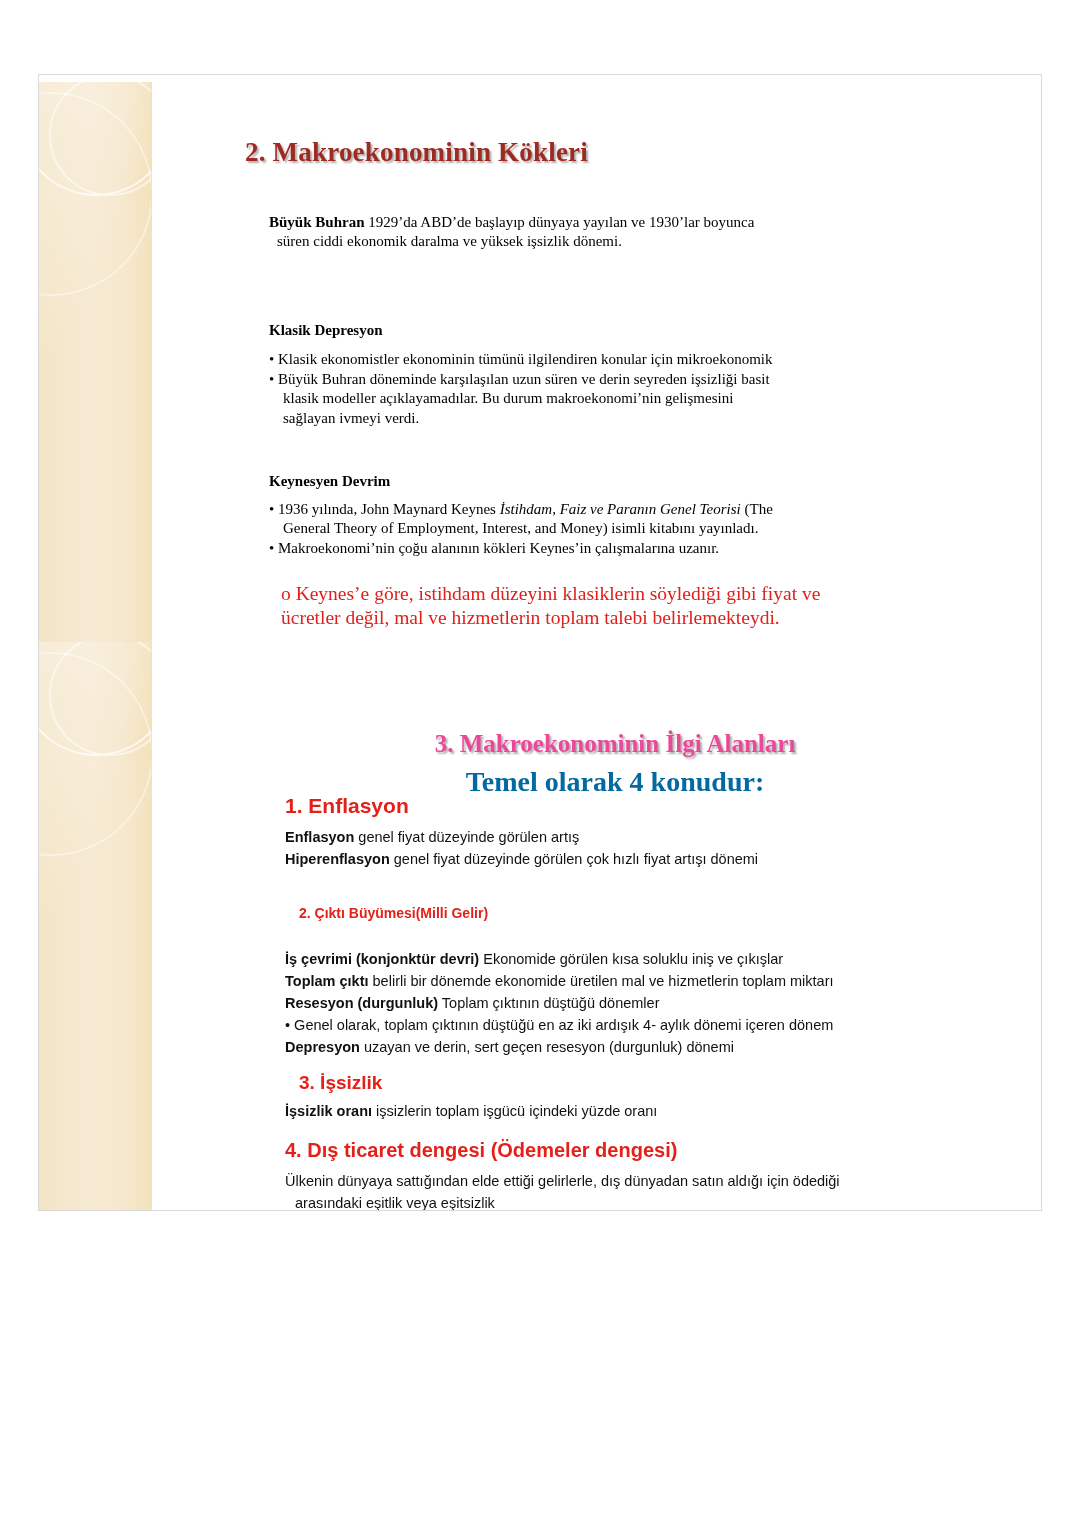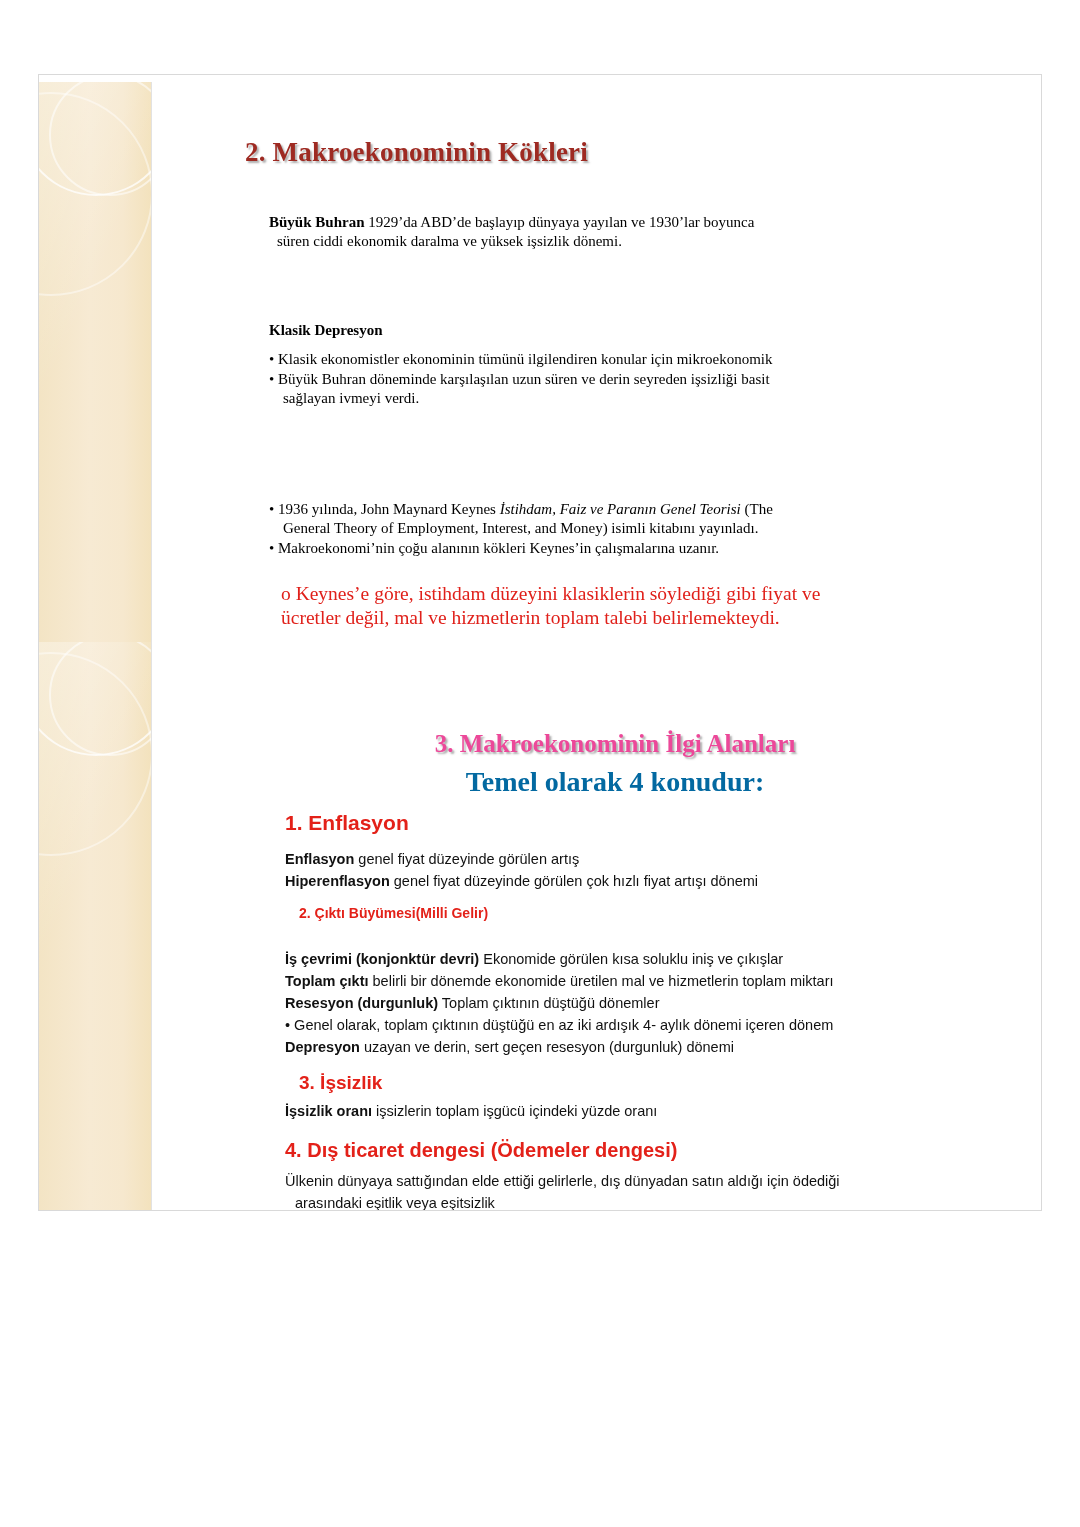--- a/index.html
+++ b/index.html
@@ -152,34 +152,34 @@
     font-weight: bold;
     font-size: 28px;
     color: #0369a1;
   }
   .sec-head {
     position: absolute;
     font-family: "Liberation Sans", sans-serif;
     font-weight: bold;
     color: #e32119;
   }
-  .sec-1 { left: 96px; top: 152px; font-size: 21px; margin-top: 17px; }
+  .sec-1 { left: 96px; top: 152px; font-size: 21px; }
   .sec-2 { left: 110px; top: 263px; font-size: 14px; }
   .sec-3 { left: 110px; top: 430px; font-size: 19px; }
   .sec-4 { left: 96px; top: 497px; font-size: 20px; }
 
   .s2-text {
     position: absolute;
     font-family: "Liberation Sans", sans-serif;
     font-size: 14.5px;
     color: #111111;
     line-height: 1.52;
   }
   .s2-text b { font-weight: bold; }
-  .g1 { left: 96px; top: 206px; width: 760px; }
+  .g1 { left: 96px; top: 184px; width: 760px; }
   .g2 { left: 96px; top: 306px; width: 760px; }
   .g3 { left: 96px; top: 458px; width: 760px; }
   .g4 { left: 96px; top: 528px; width: 740px; }
   .g4 .cont { display: block; padding-left: 10px; }
   .ln { display: block; }
 </style>
 </head>
 <body>
 
 <div class="page">
@@ -203,24 +203,26 @@
       </div>
 
       <div class="s1-text blk-klasik-hdr hdr">Klasik Depresyon</div>
 
       <div class="s1-text blk-klasik-list">
         <span class="bullet">
           <span>• Klasik ekonomistler ekonominin tümünü ilgilendiren konular için mikroekonomik</span>
         </span>
         <span class="bullet">
           <span>• Büyük Buhran döneminde karşılaşılan uzun süren ve derin seyreden işsizliği basit</span>
+          <span class="cont">klasik modeller açıklayamadılar. Bu durum makroekonomi’nin gelişmesini</span>
           <span class="cont">sağlayan ivmeyi verdi.</span>
         </span>
       </div>
 
+      <div class="s1-text blk-keynes-hdr hdr">Keynesyen Devrim</div>
 
       <div class="s1-text blk-keynes-list">
         <span class="bullet">
           <span>• 1936 yılında, John Maynard Keynes </span><i>İstihdam, Faiz ve Paranın Genel Teorisi</i><span> (The</span>
           <span class="cont">General Theory of Employment, Interest, and Money) isimli kitabını yayınladı.</span>
         </span>
         <span class="bullet">• Makroekonomi’nin çoğu alanının kökleri Keynes’in çalışmalarına uzanır.</span>
       </div>
 
       <div class="red-sub">

